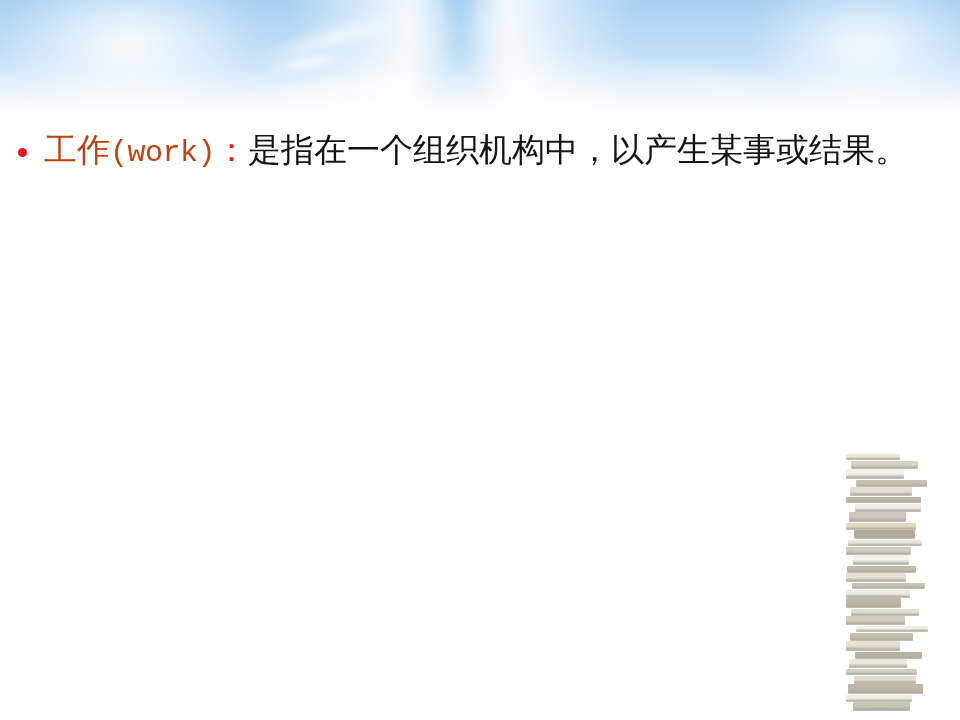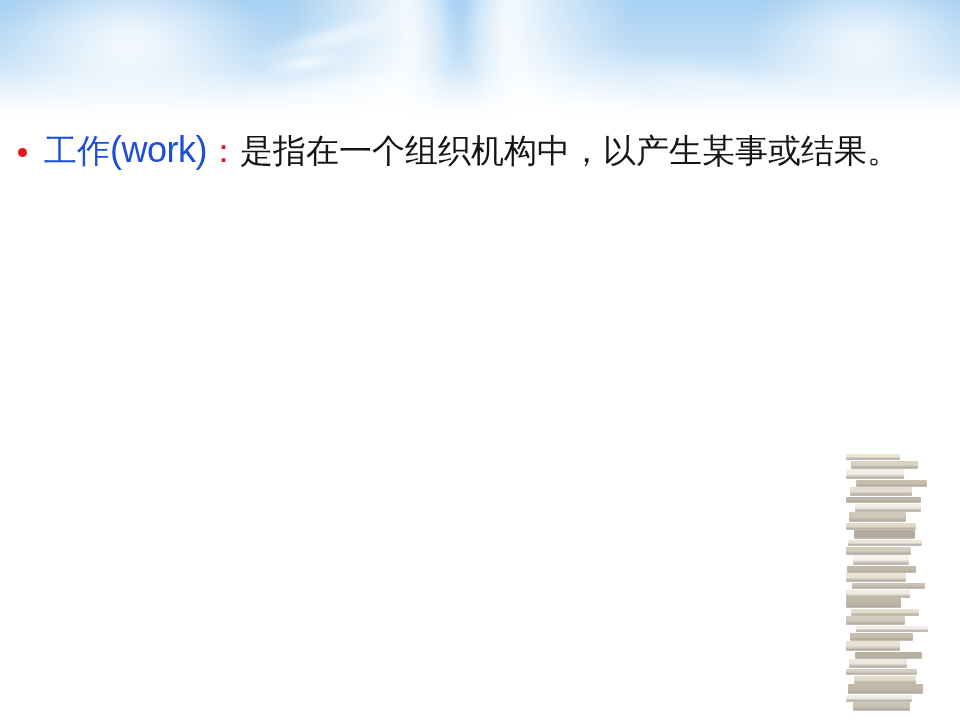--- a/index.html
+++ b/index.html
@@ -173,28 +173,28 @@
     font-size: 33px;
     line-height: 48px;
     color: #141414;
     text-align: justify;
     text-justify: inter-ideograph;
     letter-spacing: 0px;
     font-family: "DejaVu Serif", "Liberation Serif", serif;
   }
 
   .term {
-    color: #1d4ed8;
+    color: #c2410c;
   }
   .term-cn {
     font-family: "DejaVu Serif", "Liberation Serif", serif;
   }
   .term-en {
-    font-family: Liberation Sans, sans-serif;
-    font-size: 36px;
+    font-family: Liberation Mono, monospace;
+    font-size: 30px;
     letter-spacing: -0.5px;
   }
   .term-colon {
     color: #e8141c;
     font-family: "DejaVu Serif", "Liberation Serif", serif;
   }
   .body-cn {
     color: #141414;
   }
   .inline-en {

